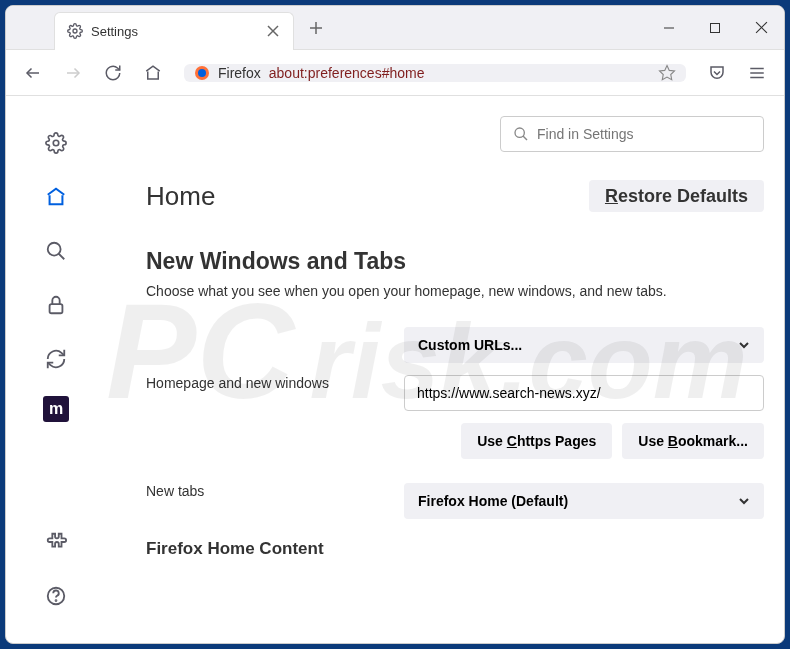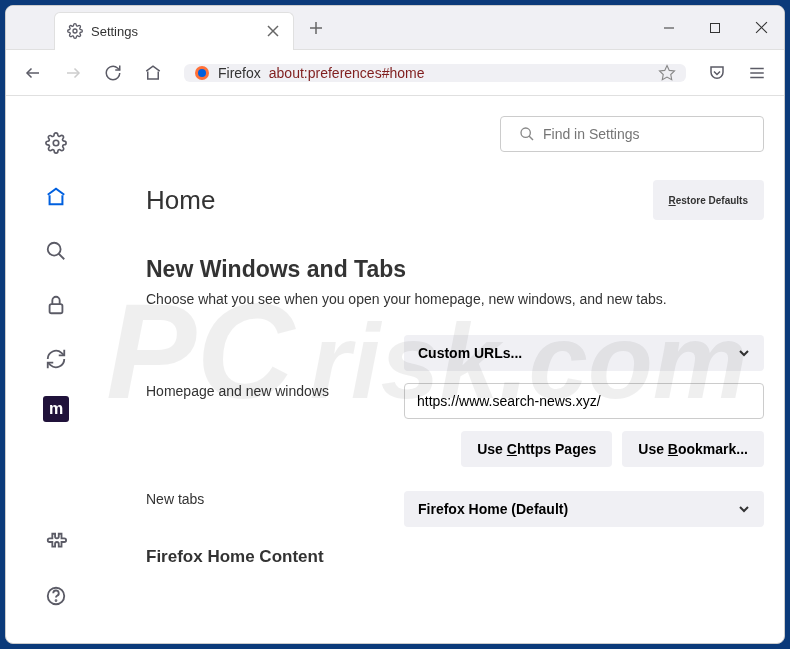--- a/index.html
+++ b/index.html
@@ -28,26 +28,26 @@
     
     
     .content { display: flex; height: calc(100% - 90px); }
     .sidebar { width: 100px; padding: 30px 0; display: flex; flex-direction: column; align-items: center; gap: 20px; }
     .side-item { width: 34px; height: 34px; display: flex; align-items: center; justify-content: center; border-radius: 4px; cursor: pointer; color: #5b5b66; }
     .side-item.active { color: #0060df; }
     .side-item.moz { background: #20123a; color: #fff; font-weight: bold; font-size: 16px; border-radius: 3px; width: 26px; height: 26px; }
     
     .main { flex: 1; padding: 20px 20px 0 0; position: relative; overflow: hidden; }
     .search-row { display: flex; justify-content: flex-end; margin-bottom: 28px; }
-    .search-box { width: 264px; height: 36px; border: 1px solid #ccc; border-radius: 4px; display: flex; align-items: center; padding: 0 18px; gap: 8px; color: #888; }
+    .search-box { width: 264px; height: 36px; border: 1px solid #ccc; border-radius: 4px; display: flex; align-items: center; padding: 0 12px; gap: 8px; color: #888; }
     .search-box input { border: none; outline: none; font-size: 14px; flex: 1; color: #333; }
     
     .head-row { display: flex; justify-content: space-between; align-items: center; margin-bottom: 36px; }
     .page-title { font-size: 26px; font-weight: 400; color: #333; margin-left: 40px; }
-    .restore-btn { height: 40px; padding: 2px 16px; background: #f0f0f4; border: none; border-radius: 4px; font-size: 10px; cursor: pointer; font-weight: 600; color: #333; }
+    .restore-btn { height: 32px; padding: 2px 16px; background: #f0f0f4; border: none; border-radius: 4px; font-size: 18px; cursor: pointer; font-weight: 600; color: #333; }
     .restore-btn .ul { text-decoration: underline; }
     
     .section { margin-left: 40px; }
     .section-title { font-size: 23px; font-weight: 600; color: #333; margin-bottom: 8px; }
     .section-desc { font-size: 14px; color: #333; margin-bottom: 28px; }
     
     .form-row { display: flex; align-items: flex-start; margin-bottom: 12px; }
     .form-label { width: 258px; font-size: 14px; color: #333; }
     .select-box { flex: 1; max-width: 380px; height: 36px; background: #f0f0f4; border-radius: 4px; display: flex; align-items: center; justify-content: space-between; padding: 0 14px; font-size: 14px; cursor: pointer; font-weight: 600; }
     .url-input { flex: 1; max-width: 380px; height: 36px; border: 1px solid #ccc; border-radius: 4px; padding: 0 12px; font-size: 14px; outline: none; }

